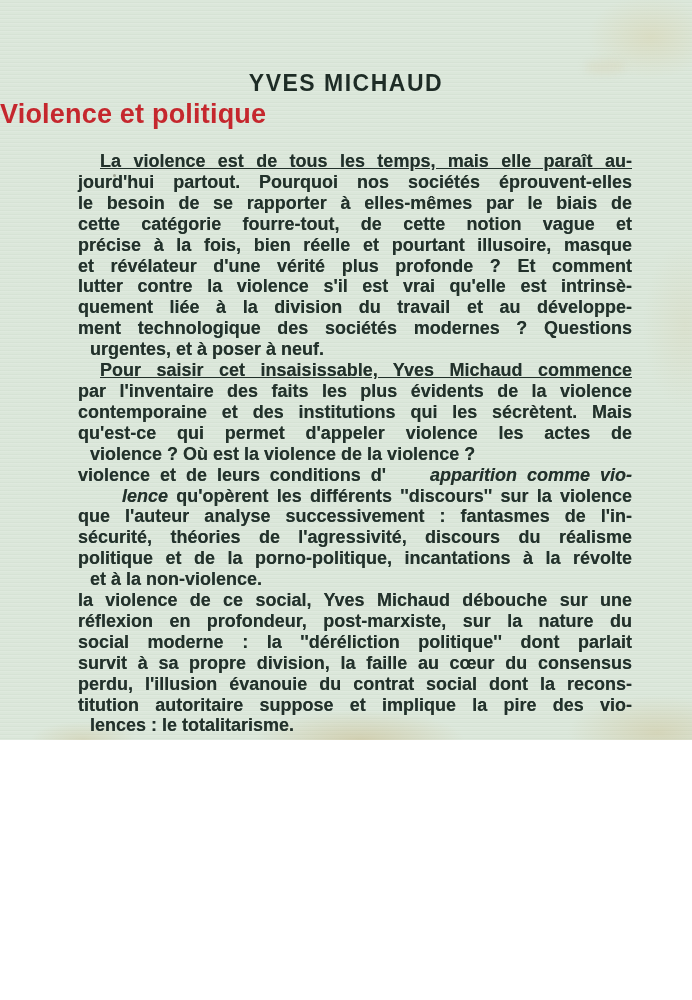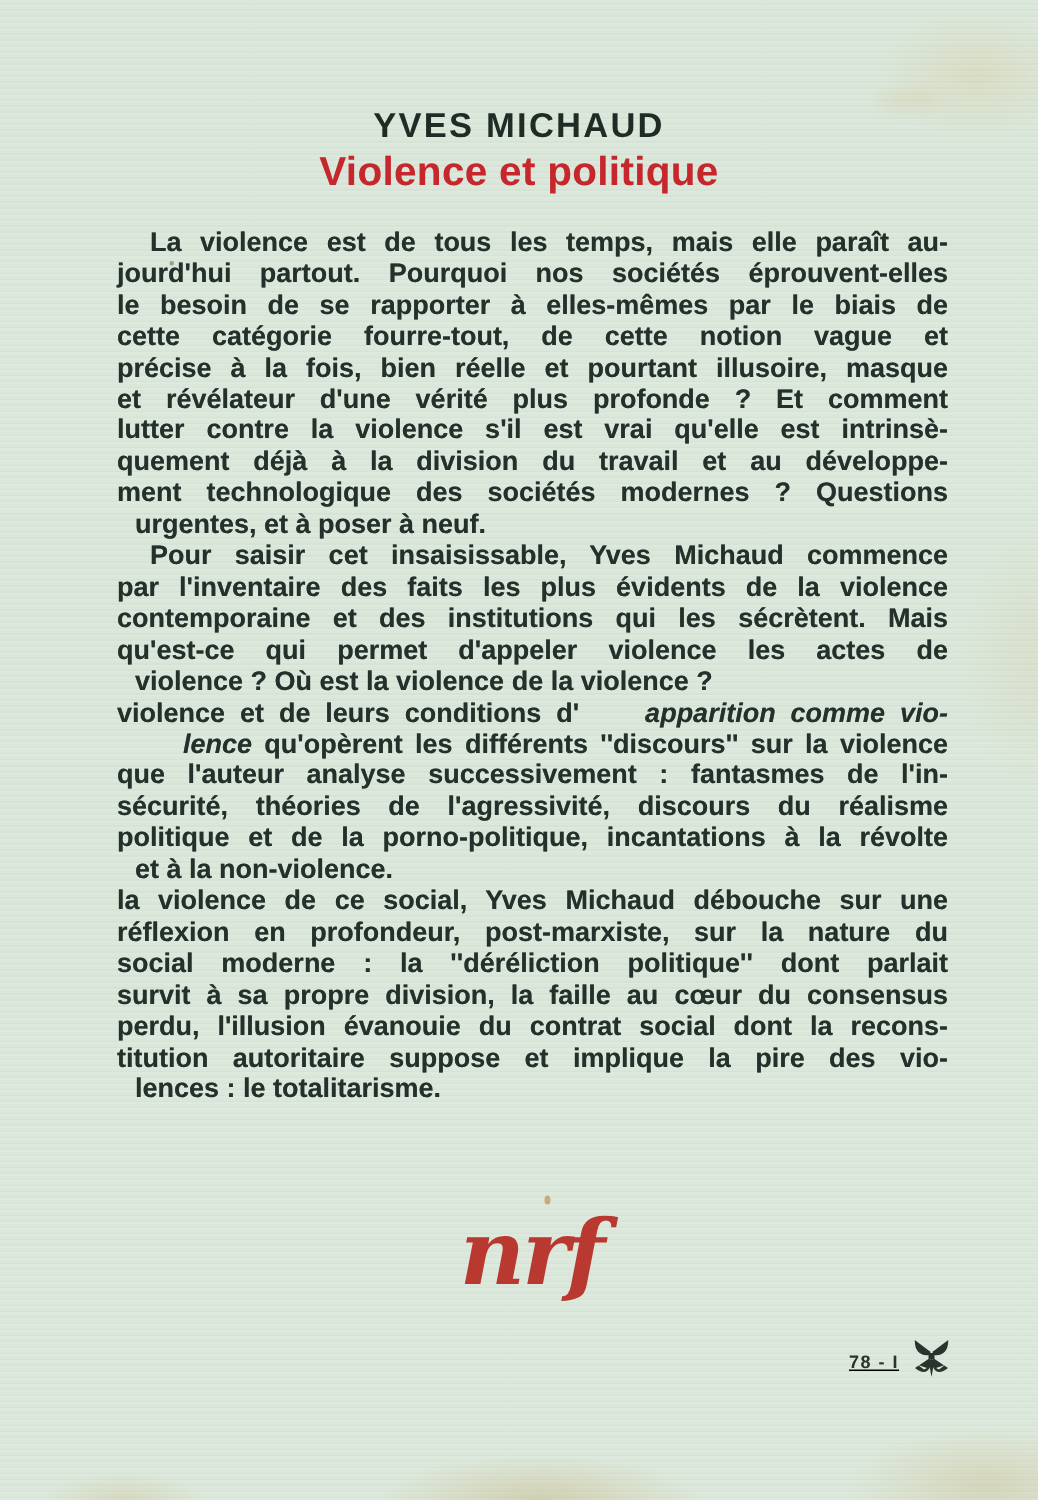--- a/index.html
+++ b/index.html
@@ -1,55 +1,55 @@
 <!DOCTYPE html>
 <html><head>
 <meta charset="utf-8">
 <style>
   html,body{margin:0;padding:0;}
   .page{
     position:relative;
-    width:692px;height:1000px;
+    width:692px;height:740px;
     background-color:#dbe7da;
     background-image:
       radial-gradient(ellipse 90px 60px at 94% 5%, rgba(213,193,138,0.28), rgba(213,193,138,0) 70%),
       radial-gradient(ellipse 60px 120px at 99% 44%, rgba(210,195,150,0.18), rgba(210,195,150,0) 70%),
       radial-gradient(ellipse 140px 40px at 52% 100%, rgba(195,172,115,0.40), rgba(195,172,115,0) 75%),
       radial-gradient(ellipse 120px 50px at 95% 99%, rgba(200,180,125,0.35), rgba(200,180,125,0) 75%),
       radial-gradient(ellipse 70px 25px at 12% 100%, rgba(200,182,130,0.30), rgba(200,182,130,0) 75%),
       repeating-linear-gradient(0deg, rgba(255,255,255,0.10) 0 1px, rgba(120,140,118,0.05) 1px 2px, rgba(0,0,0,0) 2px 4px);
     overflow:hidden;
     font-family:"Liberation Sans", sans-serif;
   }
   .speck{position:absolute;border-radius:50%;}
   .author{
     position:absolute;left:0;right:0;top:70px;
     text-align:center;
     font-size:23px;font-weight:bold;letter-spacing:1.5px;
     color:#1e2c26;
   }
   .title{
     position:absolute;left:0;right:0;top:99px;
-    text-align:center;
+    text-align:left;
     font-size:27px;font-weight:bold;letter-spacing:0.2px;
     color:#c5272d;
   }
   .bodytext{
     position:absolute;left:78px;top:151px;width:554px;
     color:#22312b;
     font-size:18px;font-weight:bold;
     text-shadow:0 0 0.4px rgba(34,49,43,0.6);
   }
   .line{
     line-height:20.9px;
     text-align:justify;
     text-align-last:justify;
     white-space:normal;
   }
-  .line.first{text-indent:22px;}
+  .line.first{text-indent:22px;text-decoration:underline;}
   .line.last{text-align-last:left;margin-left:12px;}
   .it{font-style:italic;margin-left:44px;}
   .nrf{
     position:absolute;left:0;right:0;top:806px;
     text-align:center;
     font-family:"DejaVu Serif", serif;
     font-style:italic;font-weight:bold;
     font-size:60px;line-height:60px;
     color:#b9382f;
     letter-spacing:-2px;
@@ -79,21 +79,21 @@
 
   <div class="bodytext" id="bodytext">
       <div>
         <div class="line first"><span>La violence est de tous les temps, mais elle paraît au-</span></div>
         <div class="line"><span>jourd'hui partout. Pourquoi nos sociétés éprouvent-elles</span></div>
         <div class="line"><span>le besoin de se rapporter à elles-mêmes par le biais de</span></div>
         <div class="line"><span>cette catégorie fourre-tout, de cette notion vague et</span></div>
         <div class="line"><span>précise à la fois, bien réelle et pourtant illusoire, masque</span></div>
         <div class="line"><span>et révélateur d'une vérité plus profonde ? Et comment</span></div>
         <div class="line"><span>lutter contre la violence s'il est vrai qu'elle est intrinsè-</span></div>
-        <div class="line"><span>quement déjà à la division du travail et au développe-</span></div>
+        <div class="line"><span>quement liée à la division du travail et au développe-</span></div>
         <div class="line"><span>ment technologique des sociétés modernes ? Questions</span></div>
         <div class="line last"><span>urgentes, et à poser à neuf.</span></div>
       </div>
       <div>
         <div class="line first"><span>Pour saisir cet insaisissable, Yves Michaud commence</span></div>
         <div class="line"><span>par l'inventaire des faits les plus évidents de la violence</span></div>
         <div class="line"><span>contemporaine et des institutions qui les sécrètent. Mais</span></div>
         <div class="line"><span>qu'est-ce qui permet d'appeler violence les actes de</span></div>
         <div class="line last"><span>violence ? Où est la violence de la violence ?</span></div>
       </div>

